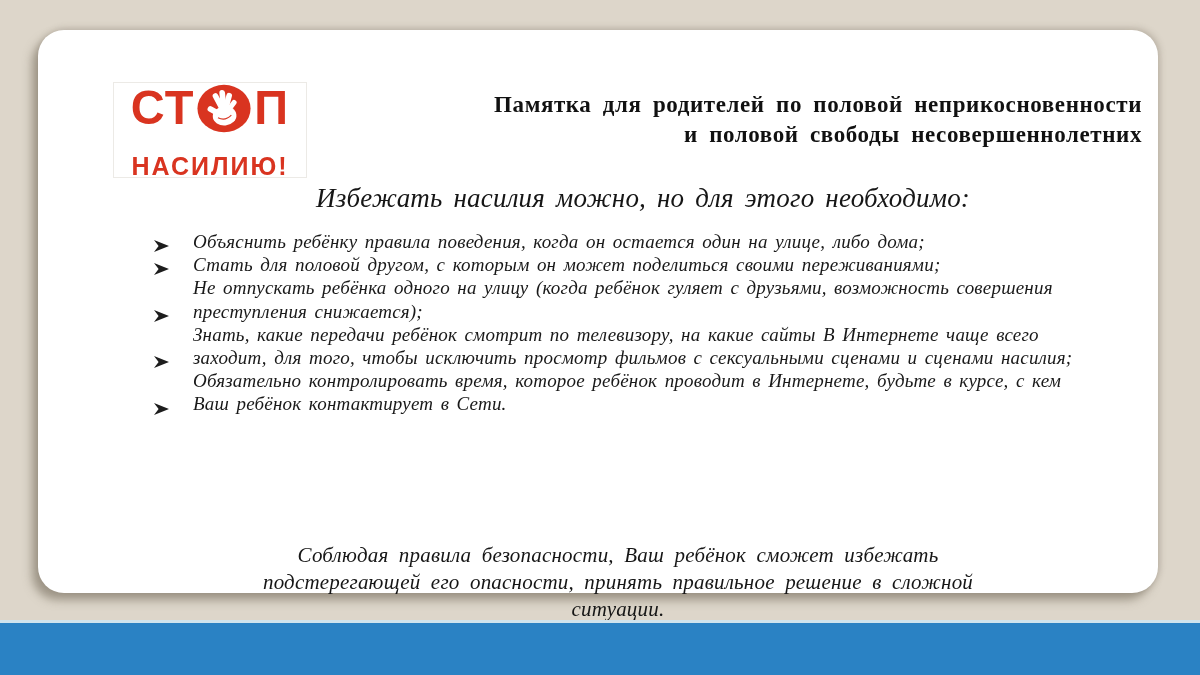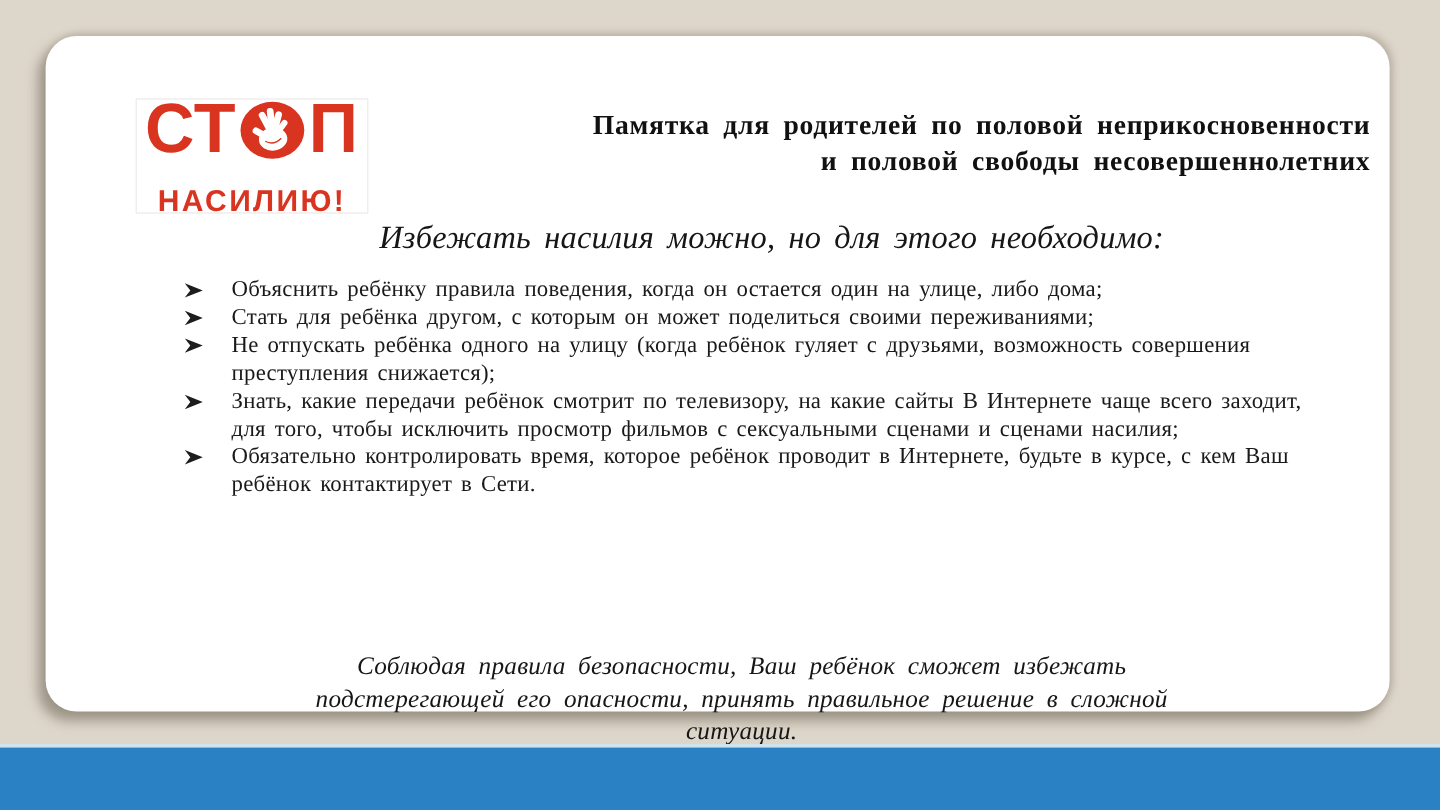--- a/index.html
+++ b/index.html
@@ -33,21 +33,21 @@
     justify-content: center;
   }
   .logo-row1 {
     display: flex;
     align-items: center;
     line-height: 1;
   }
   .logo-letters {
     font-family: "Liberation Sans", sans-serif;
     font-weight: bold;
-    font-size: 57px;
+    font-size: 47px;
     letter-spacing: 1px;
     color: #d93420;
     transform: scaleY(1.02);
   }
   .logo-hand { width: 58px; height: 52px; margin: 0 1px; display: block; }
   .logo-row2 {
     font-family: "Liberation Sans", sans-serif;
     font-weight: bold;
     font-size: 25px;
     letter-spacing: 2px;
@@ -84,22 +84,23 @@
   
   .memo-list {
     position: absolute;
     left: 112px; top: 200px;
     width: 990px;
     margin: 0; padding: 0;
     list-style: none;
   }
   .memo-list li {
     display: flex;
-    align-items: flex-start;
+    align-items: flex-end;
     margin: 0;
+    font-style: italic;
   }
   .bullet-marker {
     flex: 0 0 43px;
     padding-top: 5px;
     padding-left: 4px;
     box-sizing: border-box;
   }
   .bullet-marker svg { display: block; }
   .bullet-text {
     width: 892px;
@@ -171,21 +172,21 @@
           </svg>
         </span>
       <span class="bullet-text">Объяснить ребёнку правила поведения, когда он остается один на улице, либо дома;</span>
     </li>
     <li>
       <span class="bullet-marker">
           <svg width="15" height="14" viewBox="0 0 15 14">
             <path d="M0 1 L15 7 L0 13 L4.6 7 Z" fill="#1d1d1d"></path>
           </svg>
         </span>
-      <span class="bullet-text">Стать для ребёнка другом, с которым он может поделиться своими переживаниями;</span>
+      <span class="bullet-text">Стать для половой другом, с которым он может поделиться своими переживаниями;</span>
     </li>
     <li>
       <span class="bullet-marker">
           <svg width="15" height="14" viewBox="0 0 15 14">
             <path d="M0 1 L15 7 L0 13 L4.6 7 Z" fill="#1d1d1d"></path>
           </svg>
         </span>
       <span class="bullet-text">Не отпускать ребёнка одного на улицу (когда ребёнок гуляет с друзьями, возможность совершения преступления снижается);</span>
     </li>
     <li>

